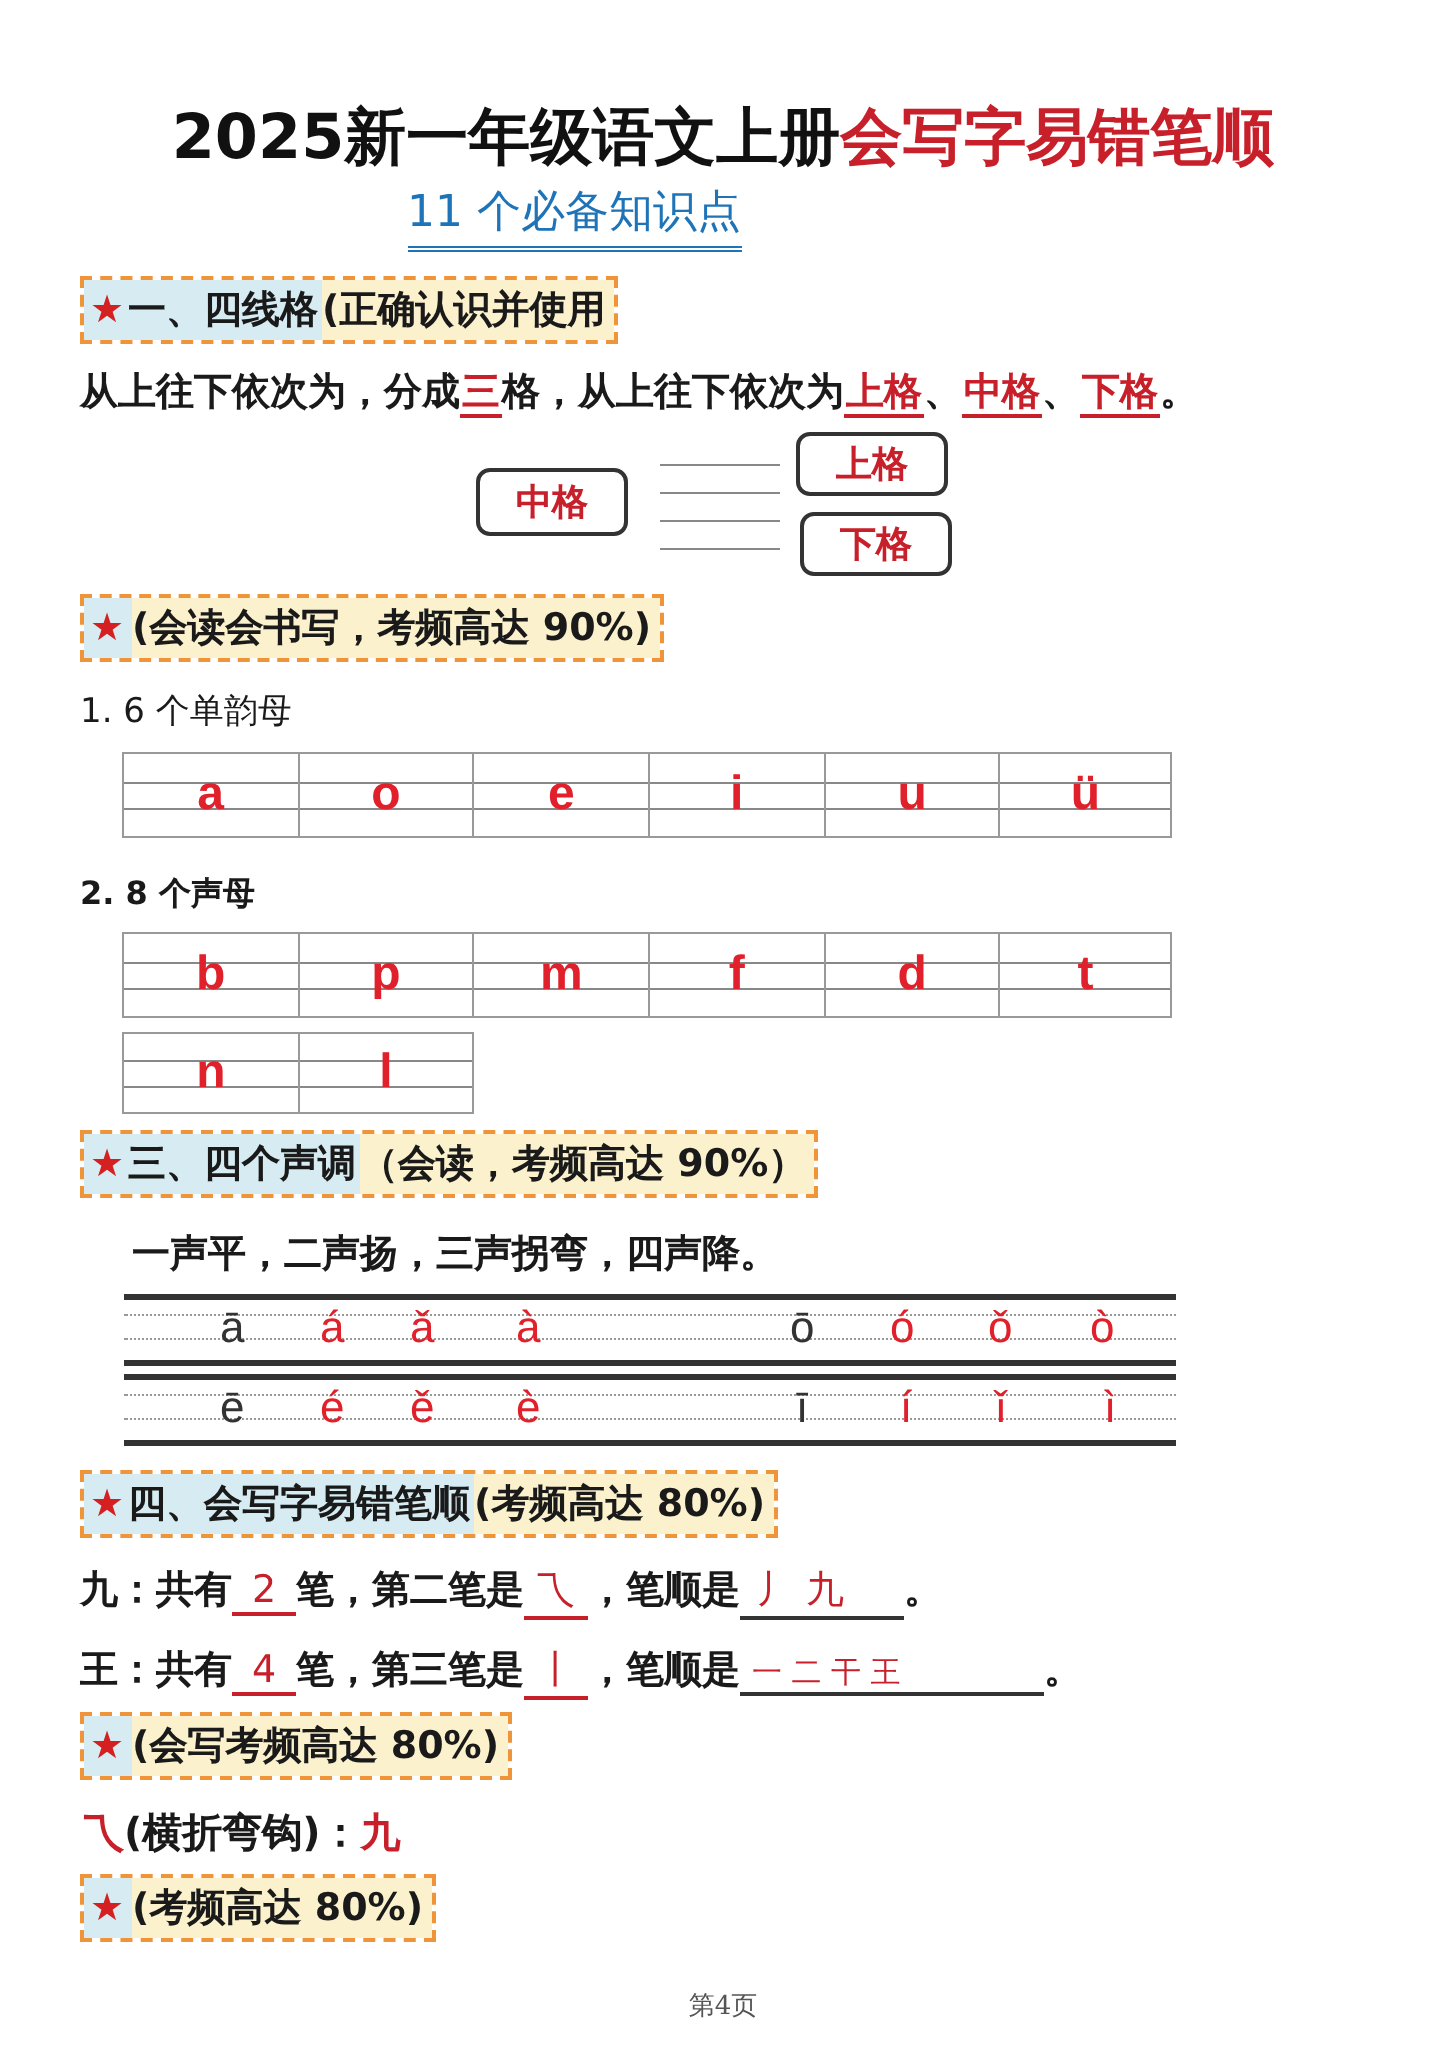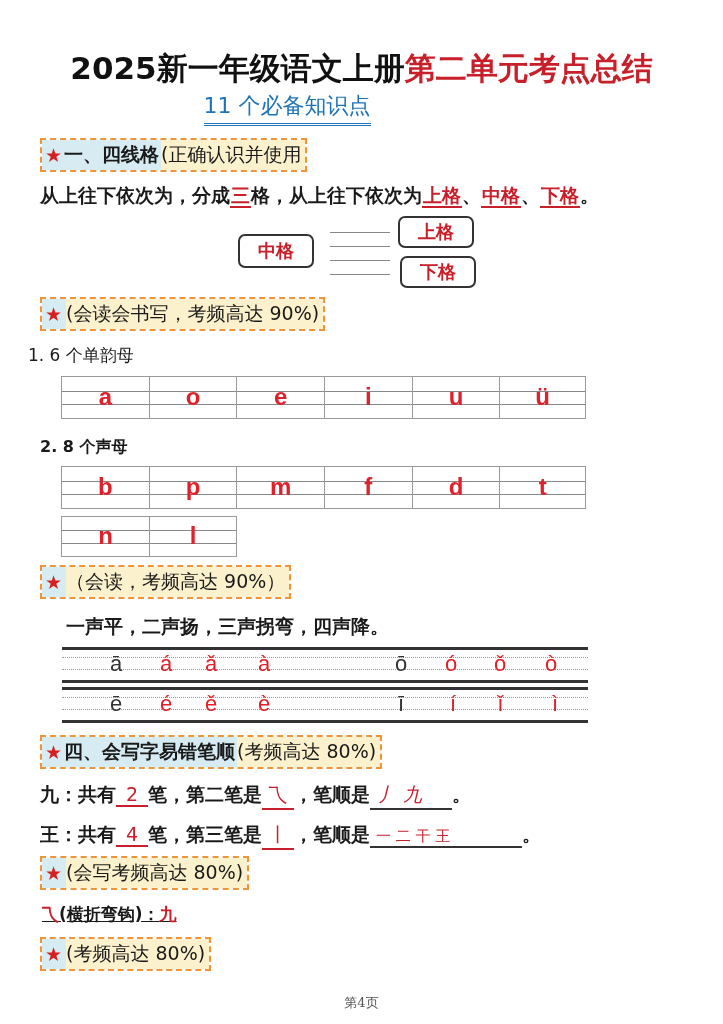--- a/index.html
+++ b/index.html
@@ -4,21 +4,21 @@
 <style>
   * { box-sizing: border-box; margin: 0; padding: 0; }
   body { width: 723px; height: 1024px; background: #ffffff; font-family: "DejaVu Sans", sans-serif; color: #1a1a1a; position: relative; overflow: hidden; }
   .title { position: absolute; top: 48px; left: 0; width: 723px; text-align: center; font-size: 31px; font-weight: bold; letter-spacing: 0px; white-space: nowrap; }
   .title .black { color: #111; }
   .title .red { color: #c8202a; }
   .subtitle-wrap { position: absolute; top: 91px; left: 0; width: 574px; text-align: center; }
   .subtitle { display: inline-block; font-size: 22px; color: #1f74b8; padding-bottom: 2px; border-bottom: 3px double #1f74b8; }
   .sec-head { position: absolute; left: 40px; height: 34px; border: 2px dashed #f0943a; display: flex; align-items: center; font-size: 19px; white-space: nowrap; }
   .sec-head .main { background: #d6ecf2; height: 100%; display: flex; align-items: center; padding-left: 3px; padding-right: 2px; font-weight: bold; }
-  .sec-head .sub { background: #fbf1cc; height: 100%; display: flex; align-items: center; padding-right: 4px; font-weight: normal; }
+  .sec-head .sub { background: #fbf1cc; height: 100%; display: flex; align-items: center; padding-right: 4px; font-weight: bold; }
   .star { color: #d42020; margin-right: 2px; }
   .line-text { position: absolute; font-size: 19px; white-space: nowrap; font-weight: bold; }
   .u-red { color: #c8202a; border-bottom: 2px solid #c8202a; padding: 0 1px; }
   .red { color: #c8202a; }
   .diagram { position: absolute; left: 236px; top: 212px; width: 250px; height: 76px; }
   .bubble { position: absolute; border: 2px solid #333; border-radius: 7px; background: #fff; color: #c8202a; font-size: 18px; font-weight: bold; display: flex; align-items: center; justify-content: center; }
   .dline { position: absolute; height: 1px; background: #888; }
   .pgrid { position: absolute; display: flex; border: 1px solid #999; }
   .pcell { position: relative; border-right: 1px solid #999; height: 100%; }
   .pcell:last-child { border-right: none; }
@@ -34,21 +34,21 @@
   .tone-ch.black { color: #333; }
   .tone-ch.redc { color: #e0202a; }
   .stroke-ans { display: inline-block; color: #c8202a; border-bottom: 2px solid #c8202a; text-align: center; font-weight: normal; }
   .stroke-seq { display: inline-block; border-bottom: 2px solid #333; color: #c8202a; font-weight: normal; }
   .footer { position: absolute; top: 994px; left: 0; width: 723px; text-align: center; font-size: 13px; color: #555; font-family: "DejaVu Serif", serif; }
 </style>
 </head>
 <body>
 
 <div class="title">
-  <span class="black">2025新一年级语文上册</span><span class="red">第二单元考点总结</span>
+  <span class="black">2025新一年级语文上册</span><span class="red">会写字易错笔顺</span>
 </div>
 <div class="subtitle-wrap">
   <span class="subtitle">11 个必备知识点</span>
 </div>
 
 <div class="sec-head" style="top:138px;">
   <span class="main">
       <span class="star">★</span>
       <span>一、四线格</span>
     </span>
@@ -66,21 +66,21 @@
   <div class="bubble" style="left:162px; top:4px; width:76px; height:32px;">上格</div>
   <div class="bubble" style="left:164px; top:44px; width:76px; height:32px;">下格</div>
 </div>
 
 <div class="sec-head" style="top:297px;">
   <span class="main">
       <span class="star">★</span>
     </span>
     <span class="sub">(会读会书写，考频高达 90%)</span>
 </div>
-<div class="line-text" style="top:344px; left:28px; font-size:17px; font-weight:normal;">1. 6 个单韵母</div>
+<div class="line-text" style="top:344px; left:40px; font-size:17px; font-weight:normal;">1. 6 个单韵母</div>
 <div class="pgrid" style="left:61px; top:376px; width:525px; height:43px;">
   <div class="pcell" style="width:88px;">
       <div class="l1"></div>
       <div class="l2"></div>
       <div class="ch">a</div>
     </div>
   <div class="pcell" style="width:88px;">
       <div class="l1"></div>
       <div class="l2"></div>
       <div class="ch">o</div>
@@ -148,20 +148,21 @@
   <div class="pcell" style="width:86px;">
       <div class="l1"></div>
       <div class="l2"></div>
       <div class="ch">l</div>
     </div>
 </div>
 
 <div class="sec-head" style="top:565px;">
   <span class="main">
       <span class="star">★</span>
+      <span>三、四个声调</span>
     </span>
     <span class="sub">（会读，考频高达 90%）</span>
 </div>
 <div class="line-text" style="top:614px; left:66px;">一声平，二声扬，三声拐弯，四声降。</div>
 <div class="tone-block" style="top:647px; height:78px;">
   <div class="tb-thick" style="top:0;"></div>
   <div class="tb-dot" style="top:10px;"></div>
   <div class="tb-dot" style="top:22px;"></div>
   <div class="tb-thick" style="top:33px;"></div>
   <div class="tb-thick" style="top:40px;"></div>
@@ -191,33 +192,33 @@
 </div>
 
 <div class="sec-head" style="top:735px;">
   <span class="main">
       <span class="star">★</span>
       <span>四、会写字易错笔顺</span>
     </span>
     <span class="sub">(考频高达 80%)</span>
 </div>
 <div class="line-text" style="top:782px; left:40px;">
-  <span>九：共有</span><span class="stroke-ans" style="width:32px;">2</span><span>笔，第二笔是</span><span class="stroke-ans" style="width:32px;">乁</span><span>，笔顺是</span><span class="stroke-seq" style="width:82px; padding-left:8px;font-style:italic;">丿  九</span><span>。</span>
+  <span>九：共有</span><span class="stroke-ans" style="width:32px;">2</span><span>笔，第二笔是</span><span class="stroke-ans" style="width:32px;">乁</span><span>，笔顺是</span><span class="stroke-seq" style="width:82px; padding-left:8px;">丿  九</span><span>。</span>
 </div>
 <div class="line-text" style="top:822px; left:40px;">
   <span>王：共有</span><span class="stroke-ans" style="width:32px;">4</span><span>笔，第三笔是</span><span class="stroke-ans" style="width:32px;">丨</span><span>，笔顺是</span><span class="stroke-seq" style="width:152px; padding-left:6px; font-size:15px;">一  二  干  王</span><span>。</span>
 </div>
 
 <div class="sec-head" style="top:856px;">
   <span class="main">
       <span class="star">★</span>
     </span>
     <span class="sub">(会写考频高达 80%)</span>
 </div>
-<div class="line-text" style="top:903px; left:42px; font-size:17px;text-decoration:underline;">
+<div class="line-text" style="top:903px; left:42px; font-size:20px;">
   <span class="red">乁</span><span>(横折弯钩)：</span><span class="red">九</span>
 </div>
 
 <div class="sec-head" style="top:937px;">
   <span class="main">
       <span class="star">★</span>
     </span>
     <span class="sub">(考频高达 80%)</span>
 </div>
 

